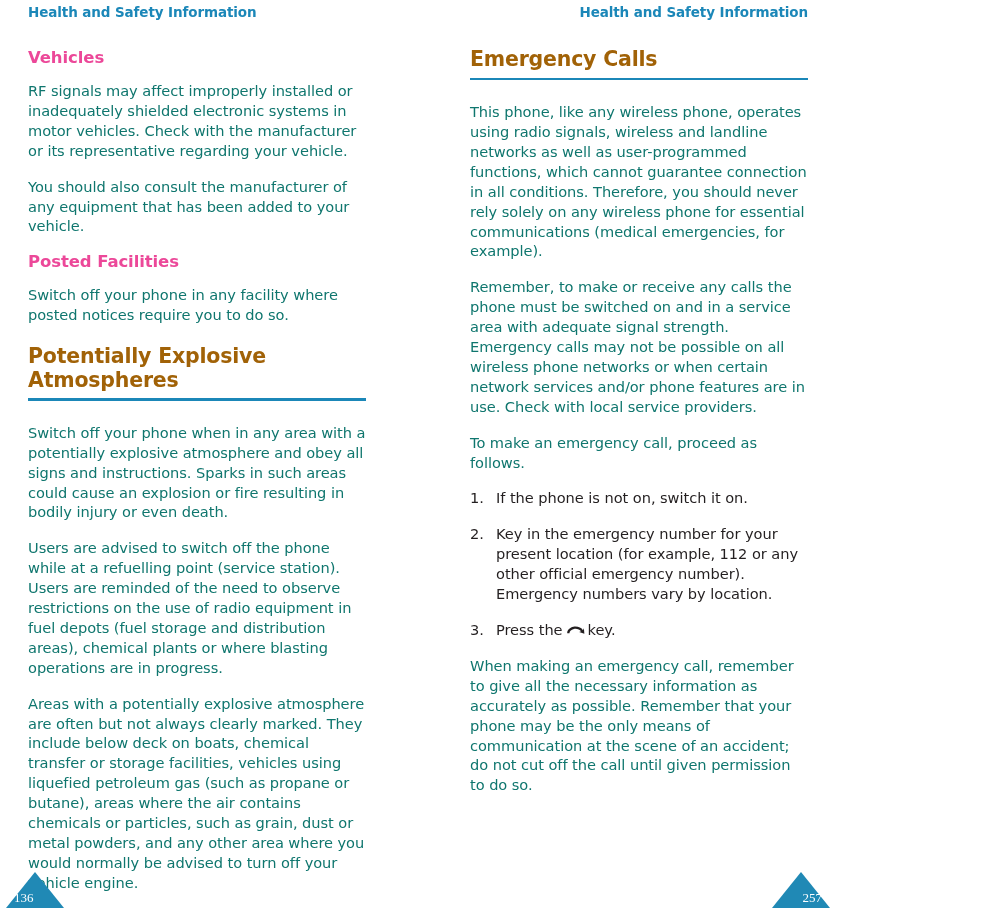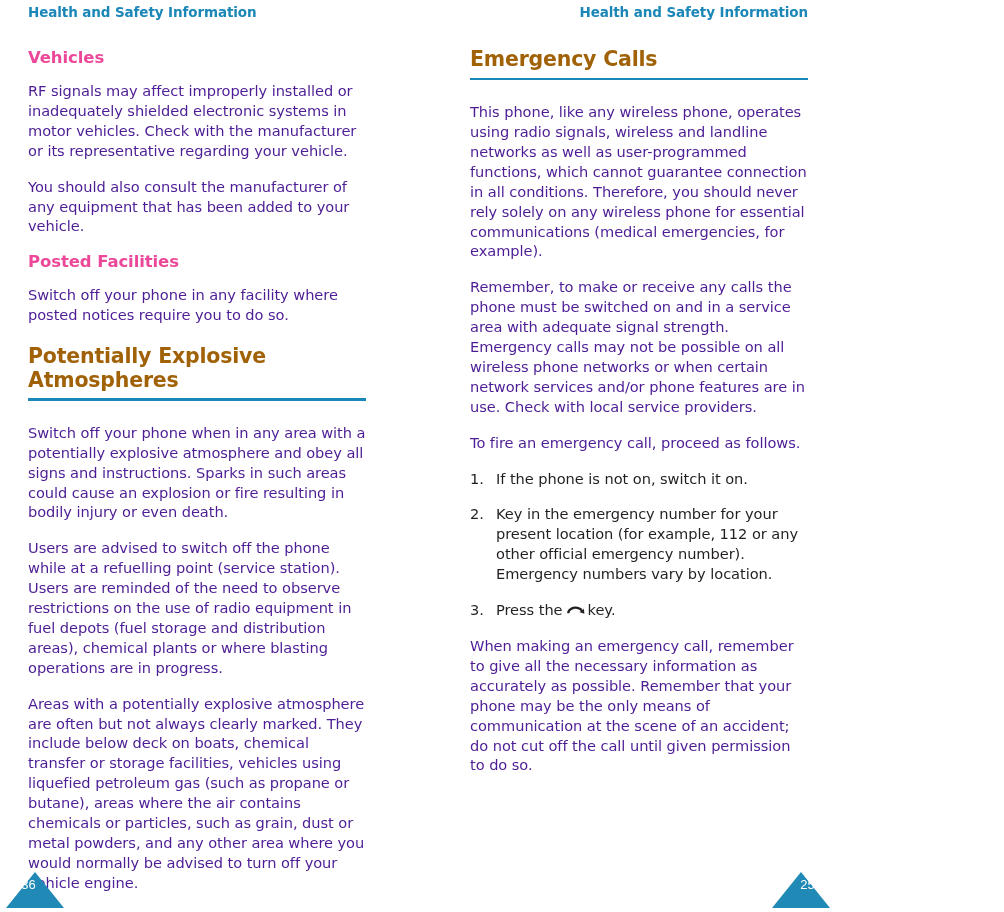--- a/index.html
+++ b/index.html
@@ -70,21 +70,21 @@
     font-weight: bold;
     color: #ec4899;
     margin: 0 0 14px 0;
     letter-spacing: -0.1px;
   }
 
   p.body-text {
     font-size: 14.6px;
     line-height: 1.365;
     margin: 8px 0 16px 0;
-    color: #4c1d95;
+    color: #0f766e;
     letter-spacing: -0.05px;
   }
 
   .gap-before-heading { margin-top: 30px; }
 
   
   ol.steps {
     list-style: none;
     margin: 0 0 16px 0;
     padding: 0;
@@ -121,24 +121,24 @@
     width: 58px;
     height: 36px;
   }
   .folio-left  { left: 6px; }
   .folio-right { right: 6px; }
 
   .folio svg { display: block; }
 
   .folio .folio-num {
     position: absolute;
-    bottom: 16px;
+    bottom: 2px;
     font-size: 13px;
     color: #ffffff;
-    font-family: Liberation Sans, sans-serif;
+    font-family: Liberation Serif, serif;
   }
   .folio-left  .folio-num { left: 8px; }
   .folio-right .folio-num { right: 8px; }
 </style>
 </head>
 <body>
 
 <div class="spread">
 
   <div class="page page-left">
@@ -181,21 +181,21 @@
 
     <div class="content">
 
       <h1 class="section-title" style="margin-top:22px;">Emergency Calls</h1>
       <div class="rule"></div>
 
       <p class="body-text">This phone, like any wireless phone, operates using radio signals, wireless and landline networks as well as user-programmed functions, which cannot guarantee connection in all conditions. Therefore, you should never rely solely on any wireless phone for essential communications (medical emergencies, for example).</p>
 
       <p class="body-text">Remember, to make or receive any calls the phone must be switched on and in a service area with adequate signal strength. Emergency calls may not be possible on all wireless phone networks or when certain network services and/or phone features are in use. Check with local service providers.</p>
 
-      <p class="body-text">To fire an emergency call, proceed as follows.</p>
+      <p class="body-text">To make an emergency call, proceed as follows.</p>
 
       <ol class="steps">
         <li>
           <span class="num">1.</span>
           <span>If the phone is not on, switch it on.</span>
         </li>
         <li>
           <span class="num">2.</span>
           <span>Key in the emergency number for your present location (for example, 112 or any other official emergency number). Emergency numbers vary by location.</span>
         </li>

